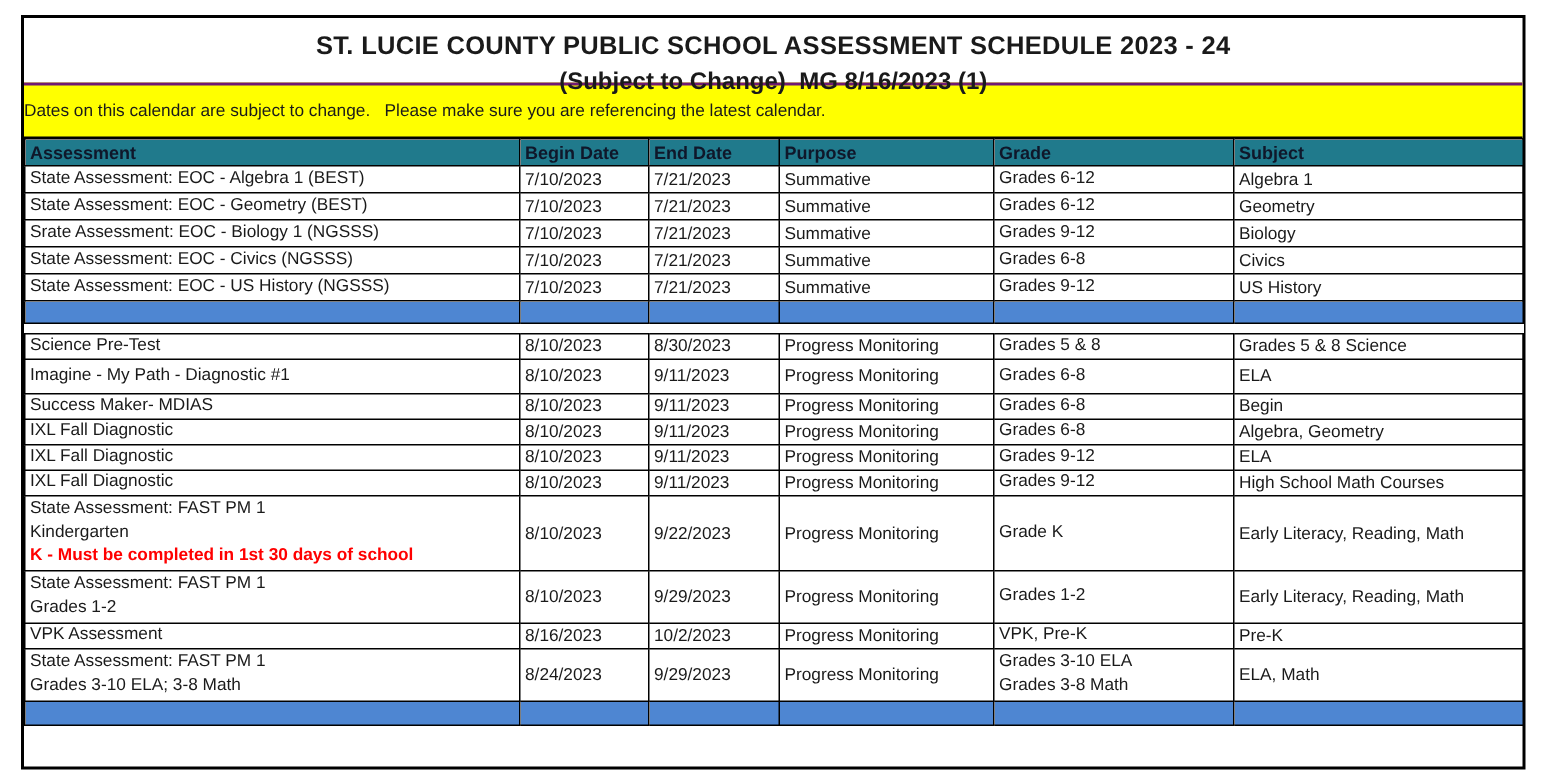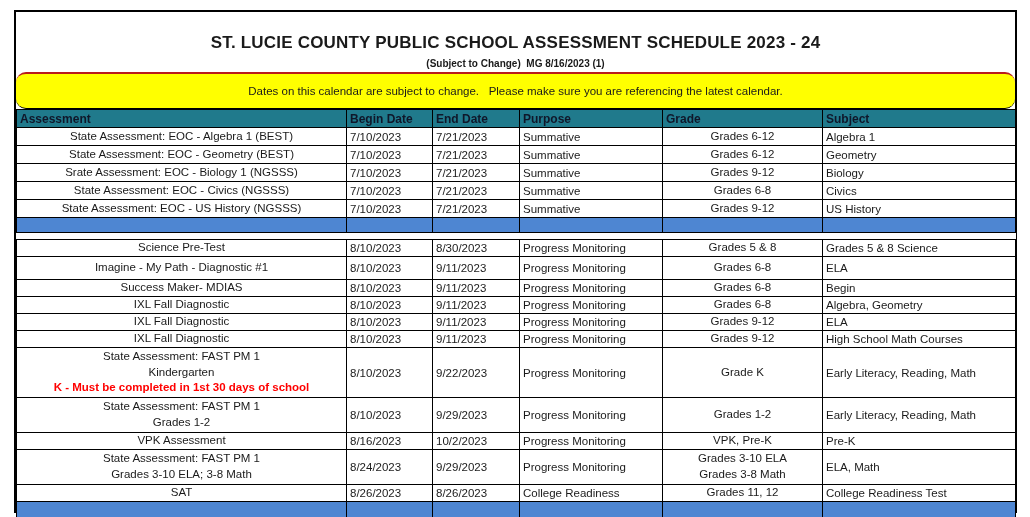--- a/index.html
+++ b/index.html
@@ -18,45 +18,43 @@
   .page {
     position: absolute;
     left: 14px;
     top: 10px;
     width: 1003px;
     height: 503px;
     border: 2px solid #000000;
     background: #ffffff;
   }
   .title-block {
-    height: 60px;
+    height: 43px;
     text-align: center;
-    padding-top: 21px;
+    padding-top: 9px;
   }
   .page-title {
     font-size: 17px;
     font-weight: bold;
     letter-spacing: 0.2px;
     white-space: pre-wrap;
   }
   .page-subtitle {
-    font-size: 10px;
+    font-size: 16px;
     font-weight: bold;
     margin-top: 5px;
     white-space: pre-wrap;
   }
   .notice {
     height: 37px;
     background: var(--notice-bg, #ffff00);
-    border-top: 2px solid #b91c1c;
+    border-top: 2px solid #701a75;
     border-bottom: 1.5px solid #000;
     display: flex;
     align-items: center;
-    justify-content: center;
-    border-radius: 10px;
   }
   .notice span {
     font-size: 11.5px;
     white-space: pre-wrap;
   }
   table.schedule {
     border-collapse: collapse;
     table-layout: fixed;
     width: 999px;
     font-size: 11.5px;
@@ -69,21 +67,21 @@
     text-align: left;
     overflow: hidden;
   }
   table.schedule th {
     background: var(--header-bg, #207a8c);
     color: #0f172a;
     font-weight: bold;
     font-size: 12px;
     white-space: nowrap;
   }
-  table.schedule td div { line-height: 1.35; text-align: center; }
+  table.schedule td div { line-height: 1.35; }
   tr.sep-row td { background: var(--separator-bg, #4e86d2); }
   tr.spacer-row td { border: none; background: #ffffff; }
   td.v-top { vertical-align: top; }
   .warning-line {
     color: var(--warning-red, #ff0000);
     font-weight: bold;
   }
 </style>
 </head>
 <body>
@@ -309,32 +307,20 @@
             </td>
             <td>8/24/2023</td>
             <td>9/29/2023</td>
             <td>Progress Monitoring</td>
             <td>
               <div>Grades 3-10 ELA</div>
               <div>Grades 3-8 Math</div>
             </td>
             <td>ELA, Math</td>
           </tr>
-          <tr style="height: 17px;">
-            <td>
-              <div>SAT</div>
-            </td>
-            <td>8/26/2023</td>
-            <td>8/26/2023</td>
-            <td>College Readiness</td>
-            <td>
-              <div>Grades 11, 12</div>
-            </td>
-            <td>College Readiness Test</td>
-          </tr>
           <tr class="sep-row" style="height: 16px;">
             <td></td>
             <td></td>
             <td></td>
             <td></td>
             <td></td>
             <td></td>
           </tr>
         </tbody>
     </table>

